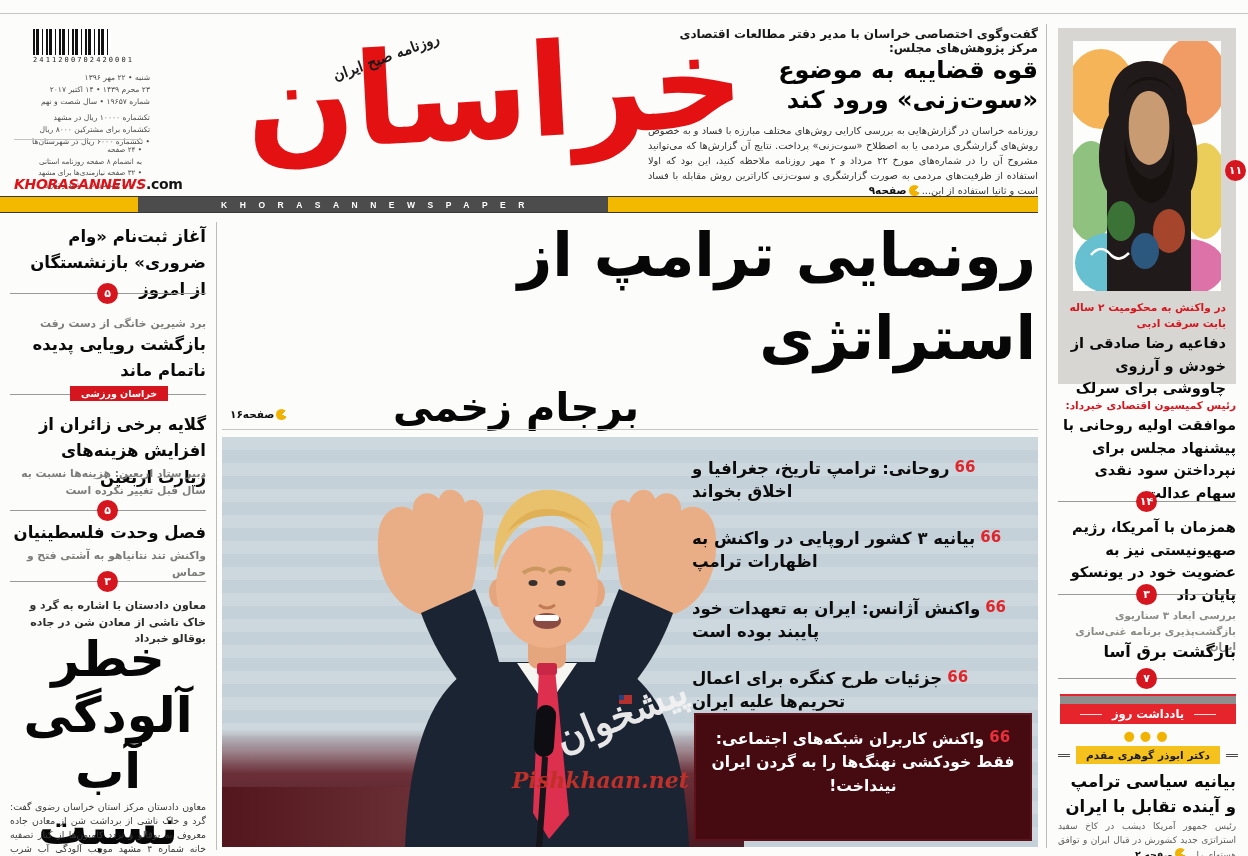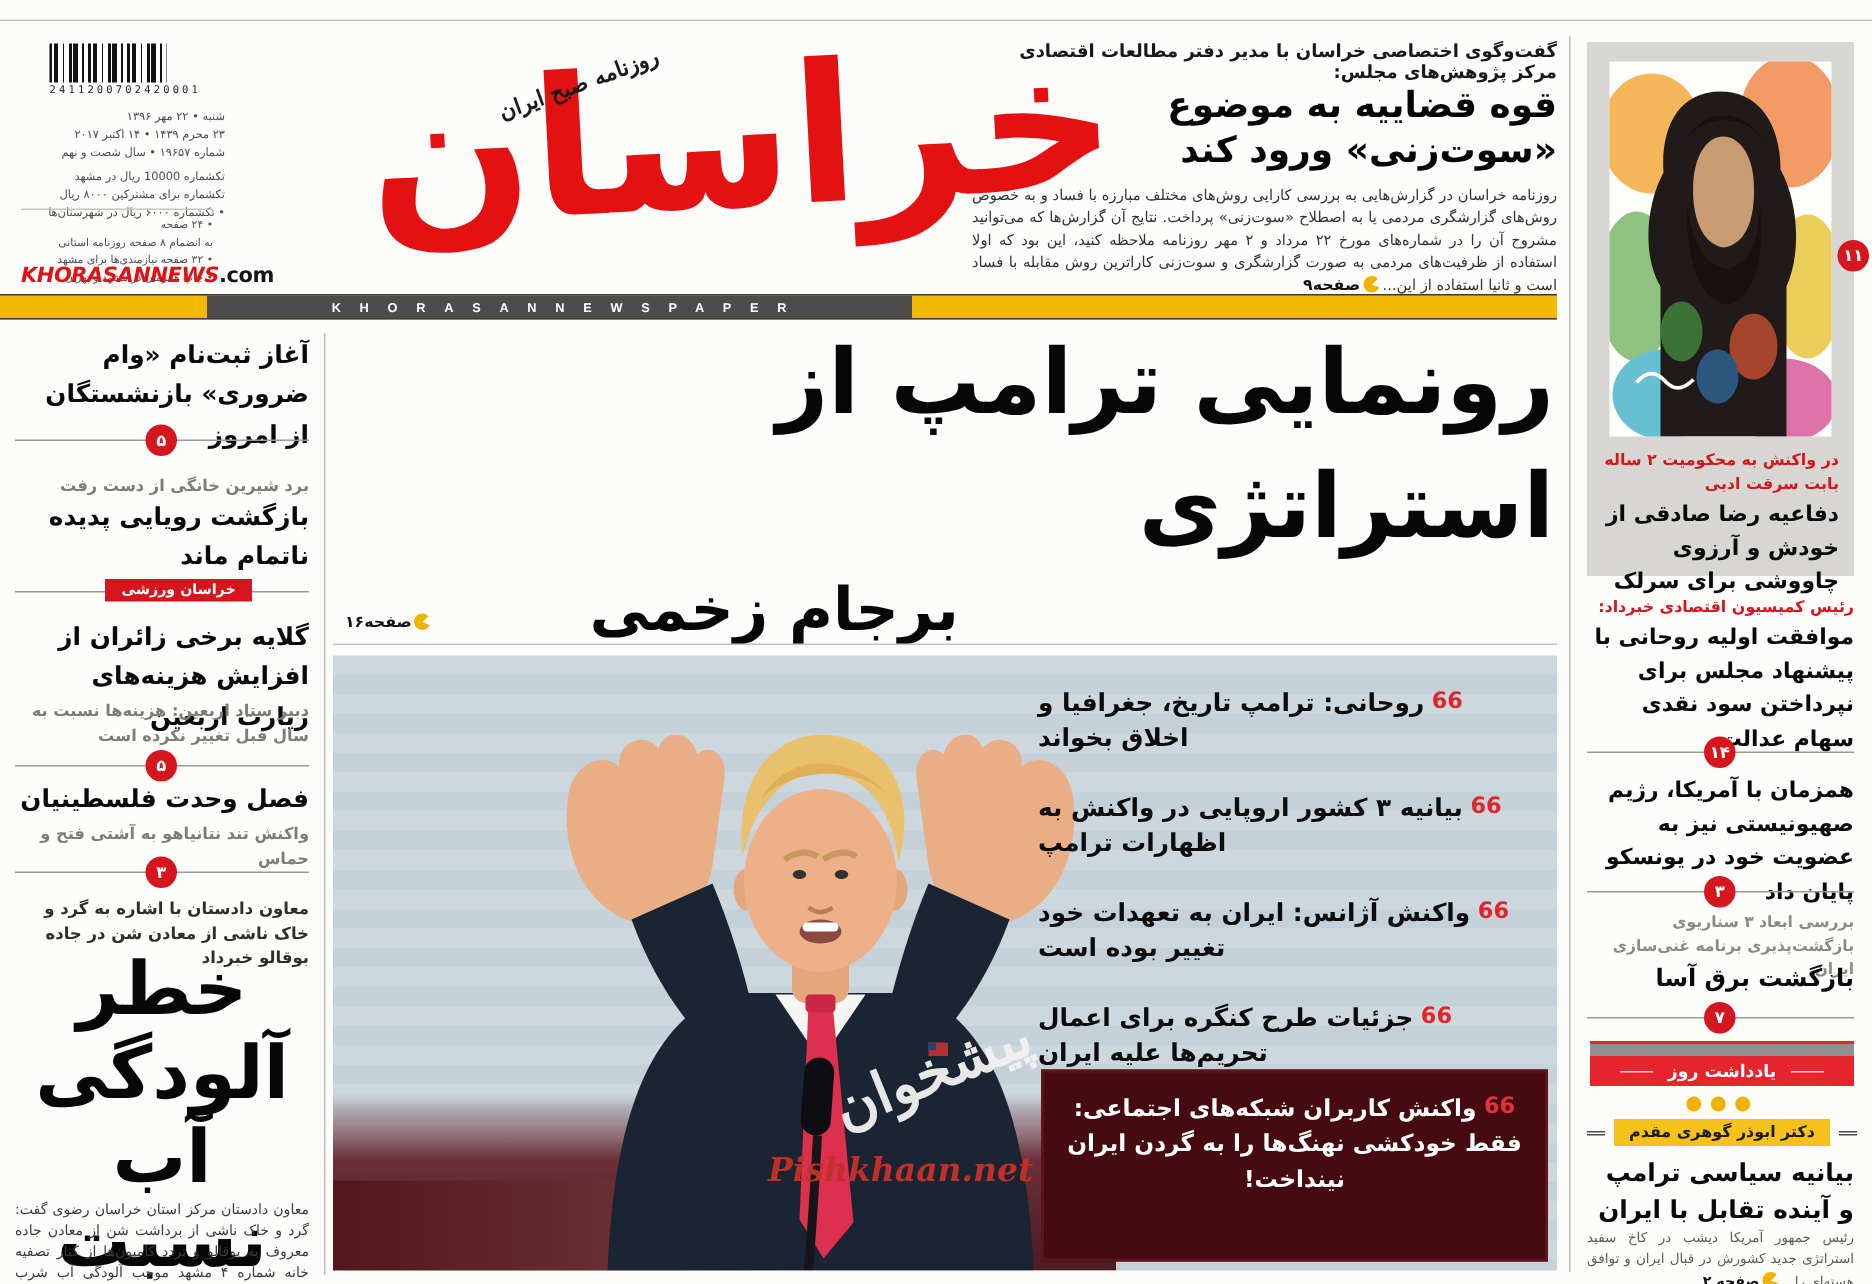--- a/index.html
+++ b/index.html
@@ -94,21 +94,21 @@
   <div class="abs barcode" style="left:33px;top:29px;"></div>
   <div class="abs barcode-num" style="left:33px;top:56px;width:100px;">2411200702420001</div>
 
   <div class="abs dateblock" style="right:1098px;left:30px;top:72px;">
     <div class="grp">
       <div>شنبه • ۲۲ مهر ۱۳۹۶</div>
       <div>۲۳ محرم ۱۴۳۹ • ۱۴ اکتبر ۲۰۱۷</div>
       <div>شماره ۱۹۶۵۷ • سال شصت و نهم</div>
     </div>
     <div class="grp">
-      <div>تکشماره 10000 ریال در مشهد</div>
+      <div>تکشماره ۱۰۰۰۰ ریال در مشهد</div>
       <div>تکشماره برای مشترکین ۸۰۰۰ ریال</div>
       <div>• تکشماره ۶۰۰۰ ریال در شهرستان‌ها</div>
     </div>
   </div>
   <div class="abs hairline" style="left:14px;top:139px;width:128px;"></div>
   <div class="abs" style="left:14px;top:144px;width:128px;">
     <div class="infoline">• ۲۴ صفحه</div>
     <div class="infoline">به انضمام ۸ صفحه روزنامه استانی</div>
     <div class="infoline">• ۳۲ صفحه نیازمندی‌ها برای مشهد</div>
     <div class="infoline">• چاپ همزمان در مشهد و تهران</div>
@@ -182,21 +182,21 @@
       <rect x="342" y="258" width="13" height="9" fill="#b3302e"></rect>
       <rect x="342" y="258" width="5" height="5" fill="#2b3f77"></rect>
 
       <path d="M268,320 C266,356 264,386 262,410" stroke="#15151a" stroke-width="6" fill="none"></path>
       <rect x="258" y="268" width="20" height="52" rx="10" fill="#0d0d12" transform="rotate(4 268 294)"></rect>
     </svg>
 
     <div class="abs quotelist" style="left:470px;top:20px;">
       <div class="quote"><span class="q66">66</span><span>روحانی: ترامپ تاریخ، جغرافیا و اخلاق بخواند</span></div>
       <div class="quote"><span class="q66">66</span><span>بیانیه ۳ کشور اروپایی در واکنش به اظهارات ترامپ</span></div>
-      <div class="quote"><span class="q66">66</span><span>واکنش آژانس: ایران به تعهدات خود تغییر بوده است</span></div>
+      <div class="quote"><span class="q66">66</span><span>واکنش آژانس: ایران به تعهدات خود پایبند بوده است</span></div>
       <div class="quote"><span class="q66">66</span><span>جزئیات طرح کنگره برای اعمال تحریم‌ها علیه ایران</span></div>
     </div>
 
     <div class="abs socialbox" style="left:472px;bottom:6px;">
       <span class="q66">66</span><span>واکنش کاربران شبکه‌های اجتماعی: فقط خودکشی نهنگ‌ها را به گردن ایران نینداخت!</span>
     </div>
 
     <div class="abs wm-fa" style="left:330px;top:255px;">پیشخوان</div>
     <div class="abs wm-en" style="left:290px;top:330px;">Pishkhaan.net</div>
   </div>

